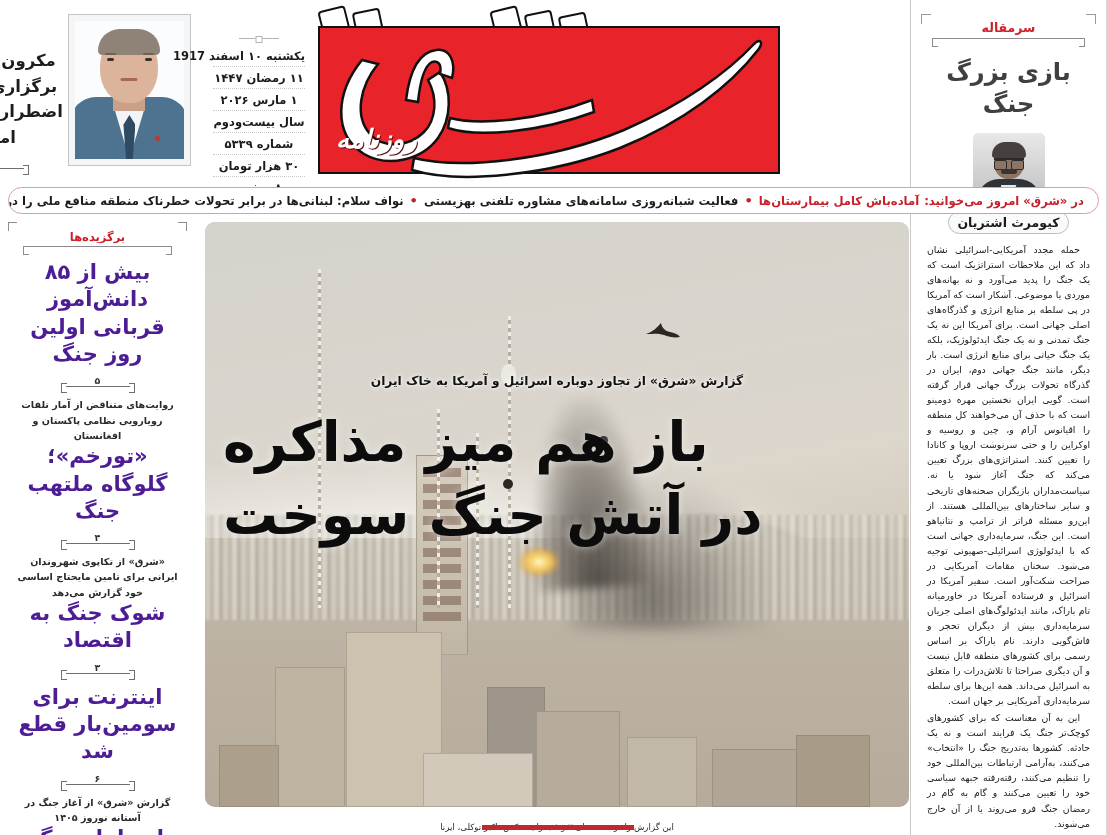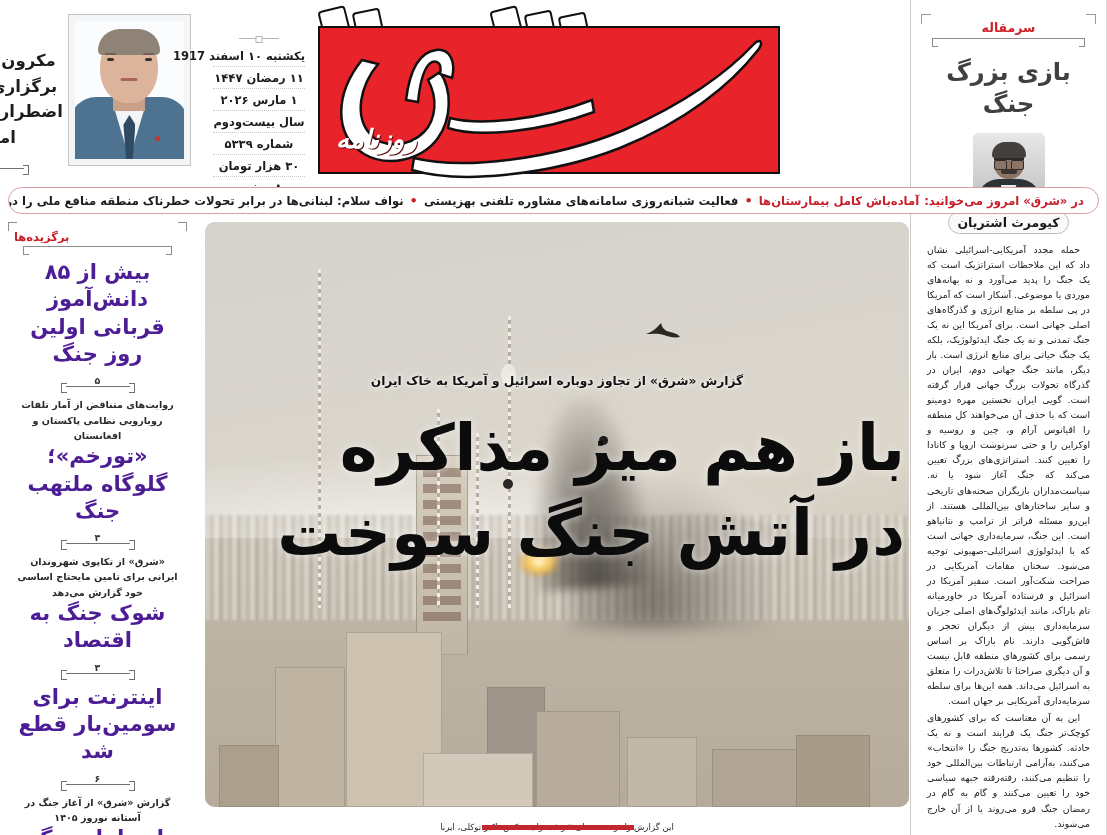--- a/index.html
+++ b/index.html
@@ -296,21 +296,21 @@
     position: relative;
     padding: 8px 6px 6px;
   }
   .sb-panel .corner {
     position:absolute; width:9px; height:9px; border:solid #8f8f8f; border-width:0;
   }
   .sb-panel .corner.tr { top:0; right:0; border-top-width:1px; border-right-width:1px; }
   .sb-panel .corner.tl { top:0; left:0; border-top-width:1px; border-left-width:1px; }
 
   .sb-head {
-    text-align:left; color:#c8202a; font-size:11.5px; font-weight:bold;
+    text-align:center; color:#c8202a; font-size:11.5px; font-weight:bold;
     letter-spacing:1px; margin-bottom:2px;
   }
   .sb-headrule {
     position:relative; height:7px; margin:0 14px 6px; border-top:1px solid #8c8c8c;
   }
   .sb-headrule::before, .sb-headrule::after {
     content:""; position:absolute; top:-1px; width:5px; height:7px; border:1px solid #8c8c8c;
   }
   .sb-headrule::before { right:-5px; border-left:none; }
   .sb-headrule::after { left:-5px; border-right:none; }
@@ -405,22 +405,22 @@
   }
 
   .hero-kicker {
     position:absolute; top:26%; left:0; right:0;
     text-align:center; font-size:12.2px; font-weight:bold; color:#111;
     text-shadow: 0 0 6px rgba(255,255,255,.9), 0 0 3px rgba(255,255,255,.9);
     padding: 0 24px;
   }
   .hero-headline {
     position:absolute; top:31.5%; left:0; right:0;
-    text-align:right; font-size:64px; font-weight:bold; color:#0c0c0c;
-    line-height:1.32; padding: 0 4px;
+    text-align:left; font-size:55px; font-weight:bold; color:#0c0c0c;
+    line-height:1.32; padding: 0 18px;
     text-shadow: 0 0 10px rgba(255,255,255,.55);
   }
   .hero-dot {
     position:absolute; left:56%; top:36.5%;
     width:9px;height:9px;border-radius:50%;background:#111;
   }
   .hero-caption {
     position:absolute; bottom:0; left:205px; right:198px;
     text-align:center; font-size:8.6px; color:#2a2a2a; padding-bottom:3px;
   }

